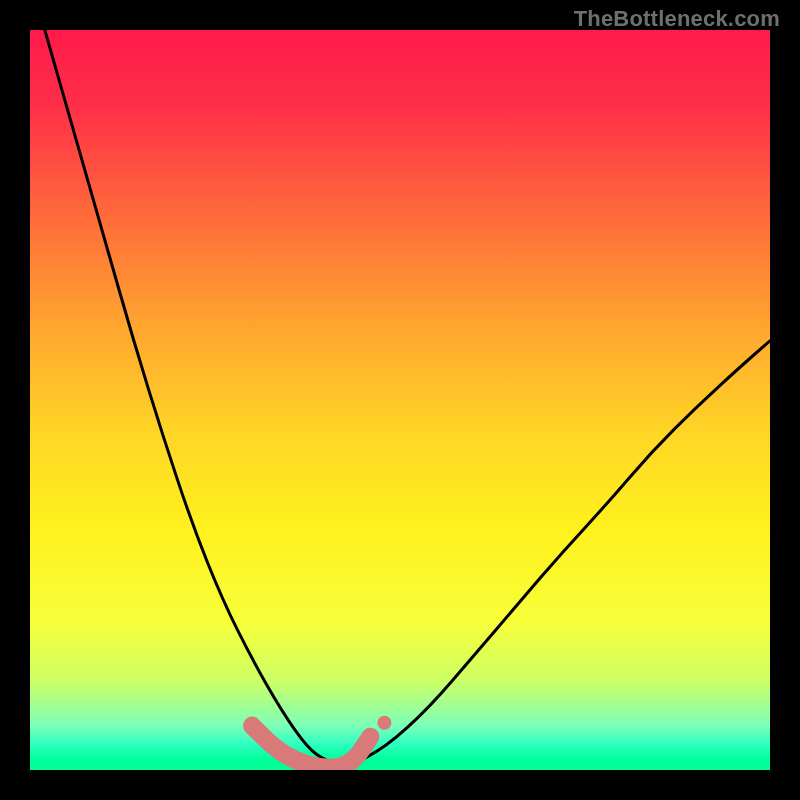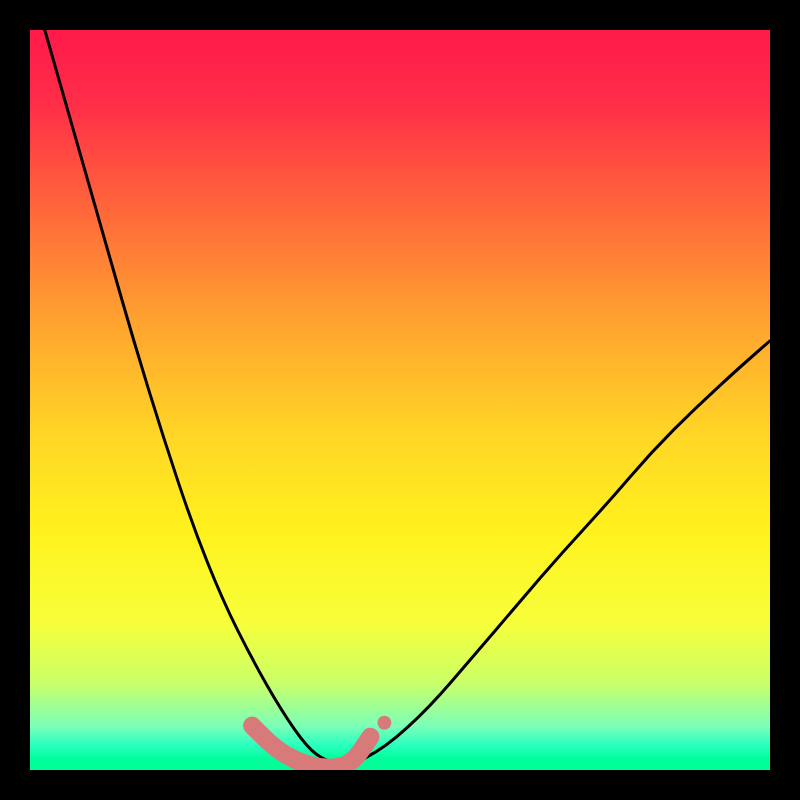--- a/index.html
+++ b/index.html
@@ -35,20 +35,21 @@
   }
   svg {
     display: block;
   }
 </style>
 </head>
 <body>
 
 <div class="frame">
 
+  <div class="attribution">TheBottleneck.com</div>
 
   <div class="plot-area">
     <svg id="chart-svg" width="740" height="740" viewBox="0 0 740 740">
       <defs>
         <linearGradient id="bg-grad" x1="0" y1="0" x2="0" y2="1">
             <stop offset="0%" stop-color="#ff1a4a"></stop>
             <stop offset="10%" stop-color="#ff2e48"></stop>
             <stop offset="25%" stop-color="#ff6a3a"></stop>
             <stop offset="40%" stop-color="#ffa52f"></stop>
             <stop offset="55.00000000000001%" stop-color="#ffd725"></stop>

